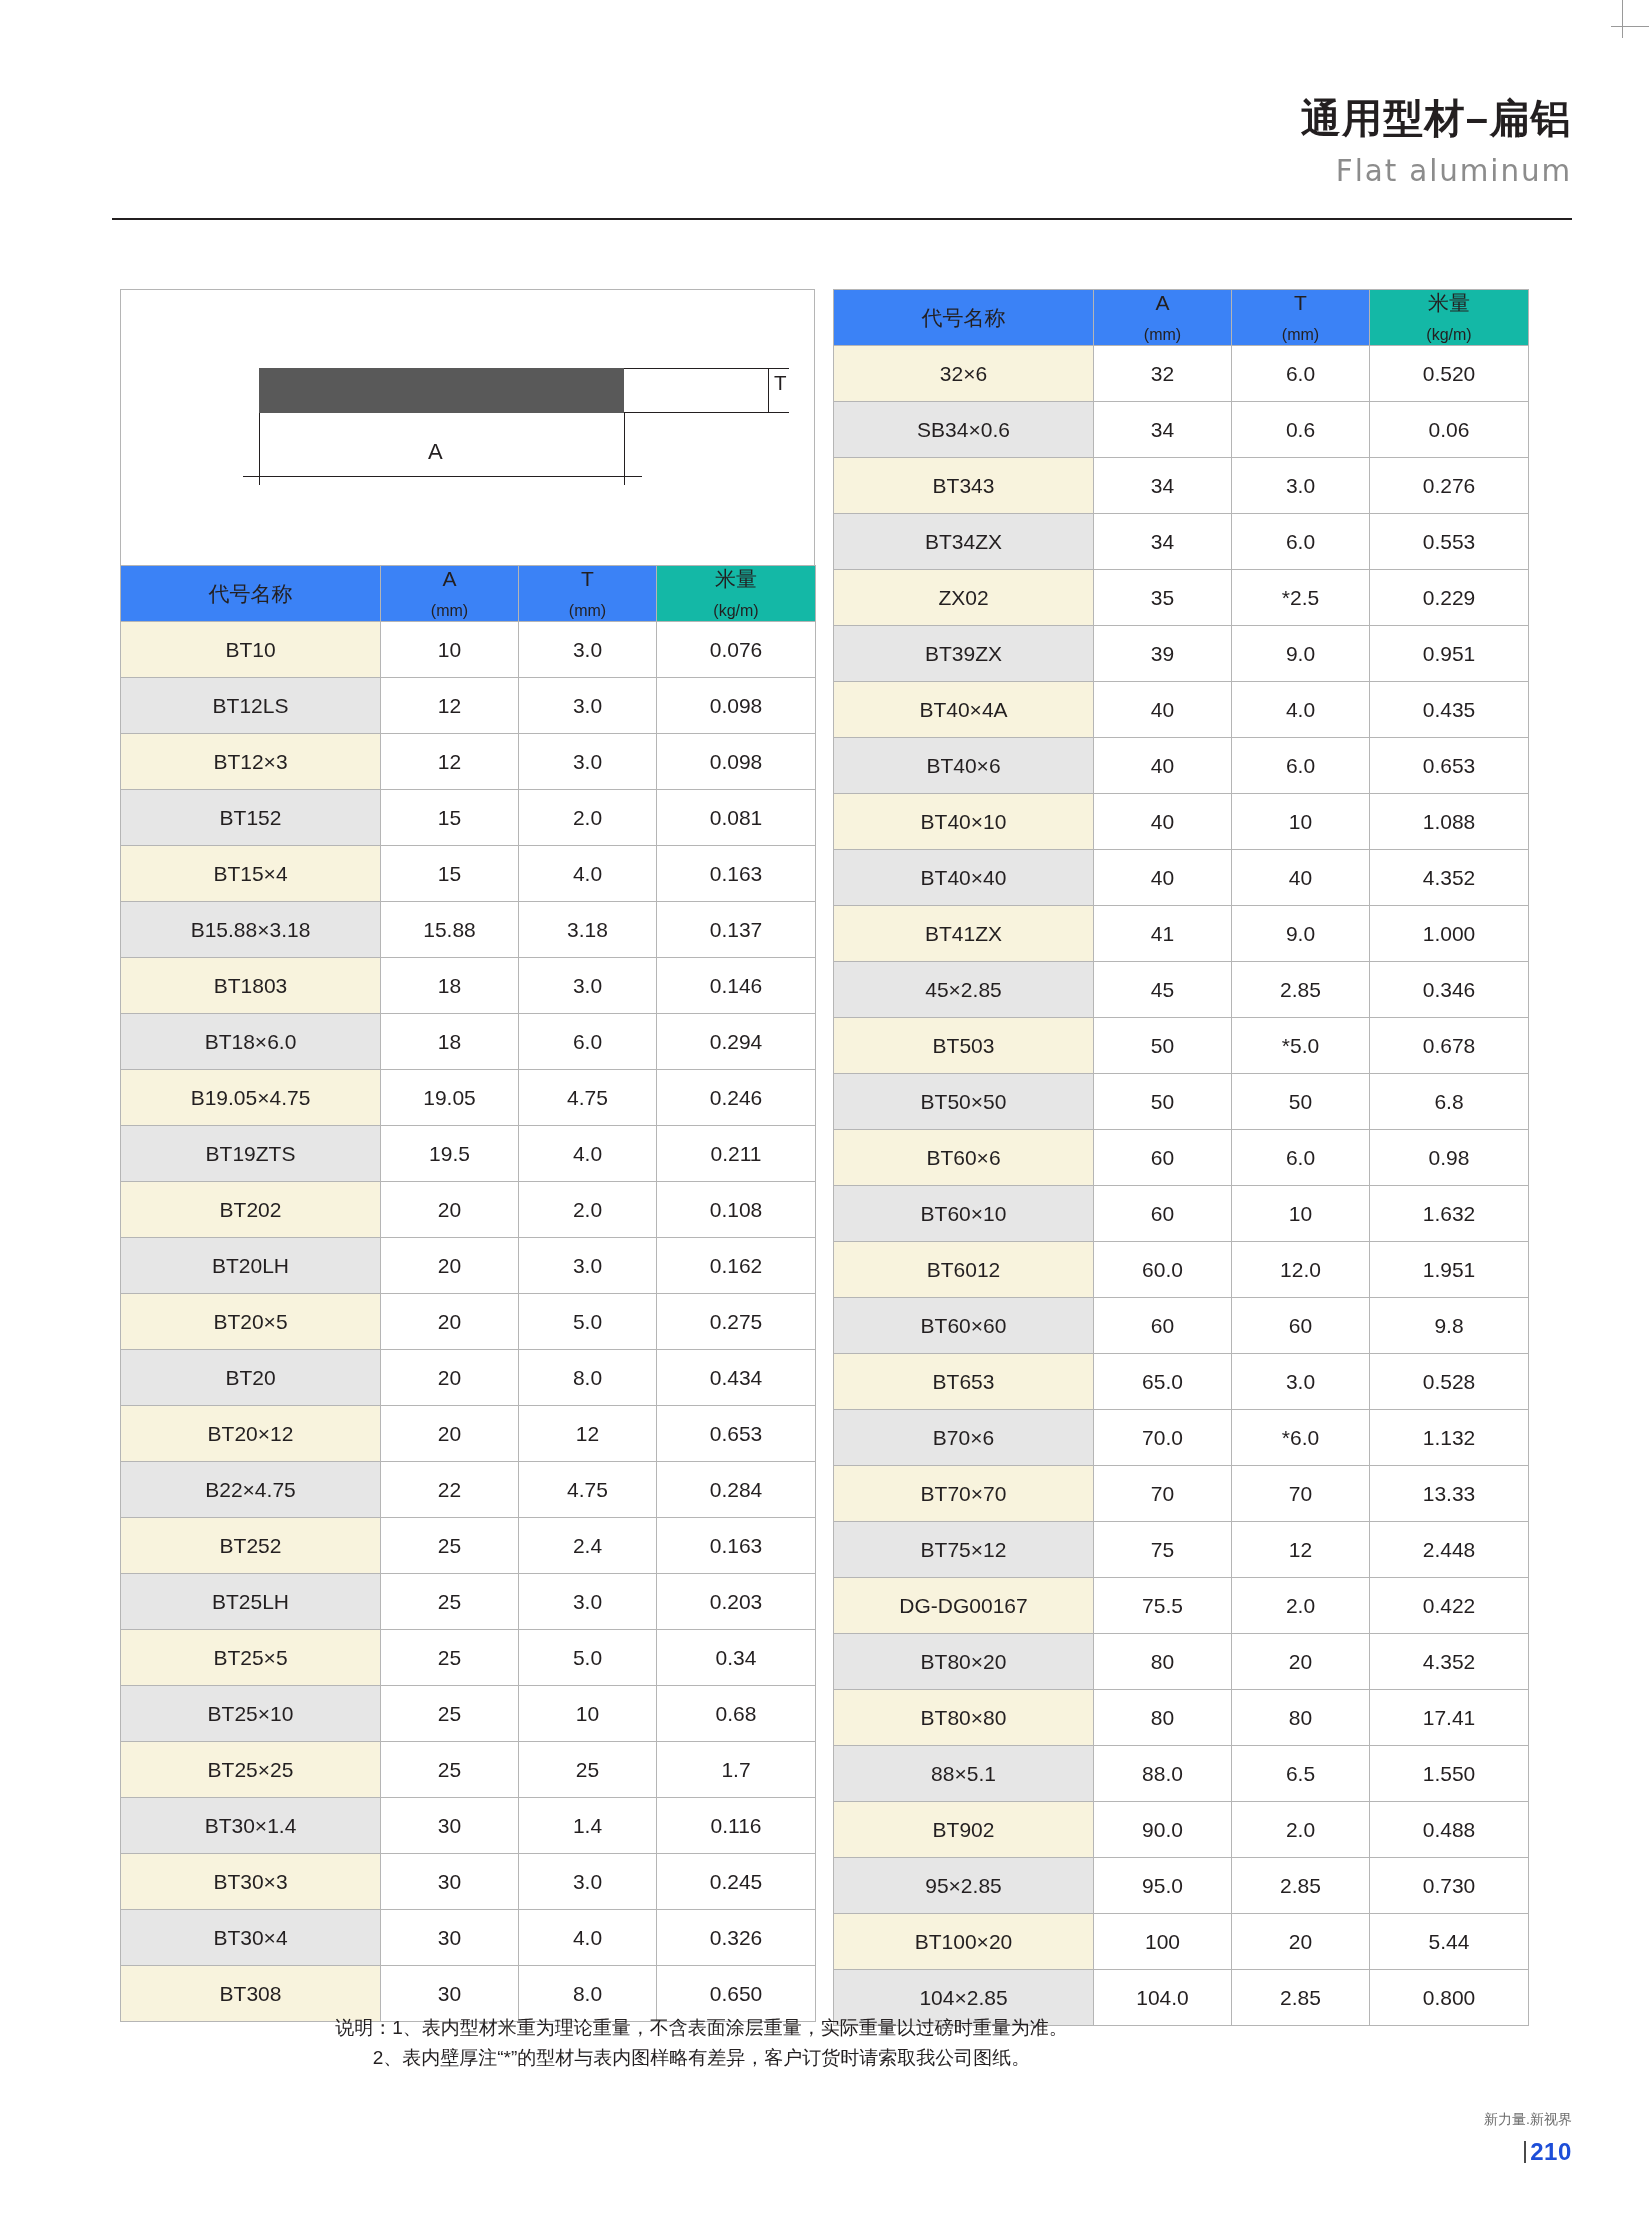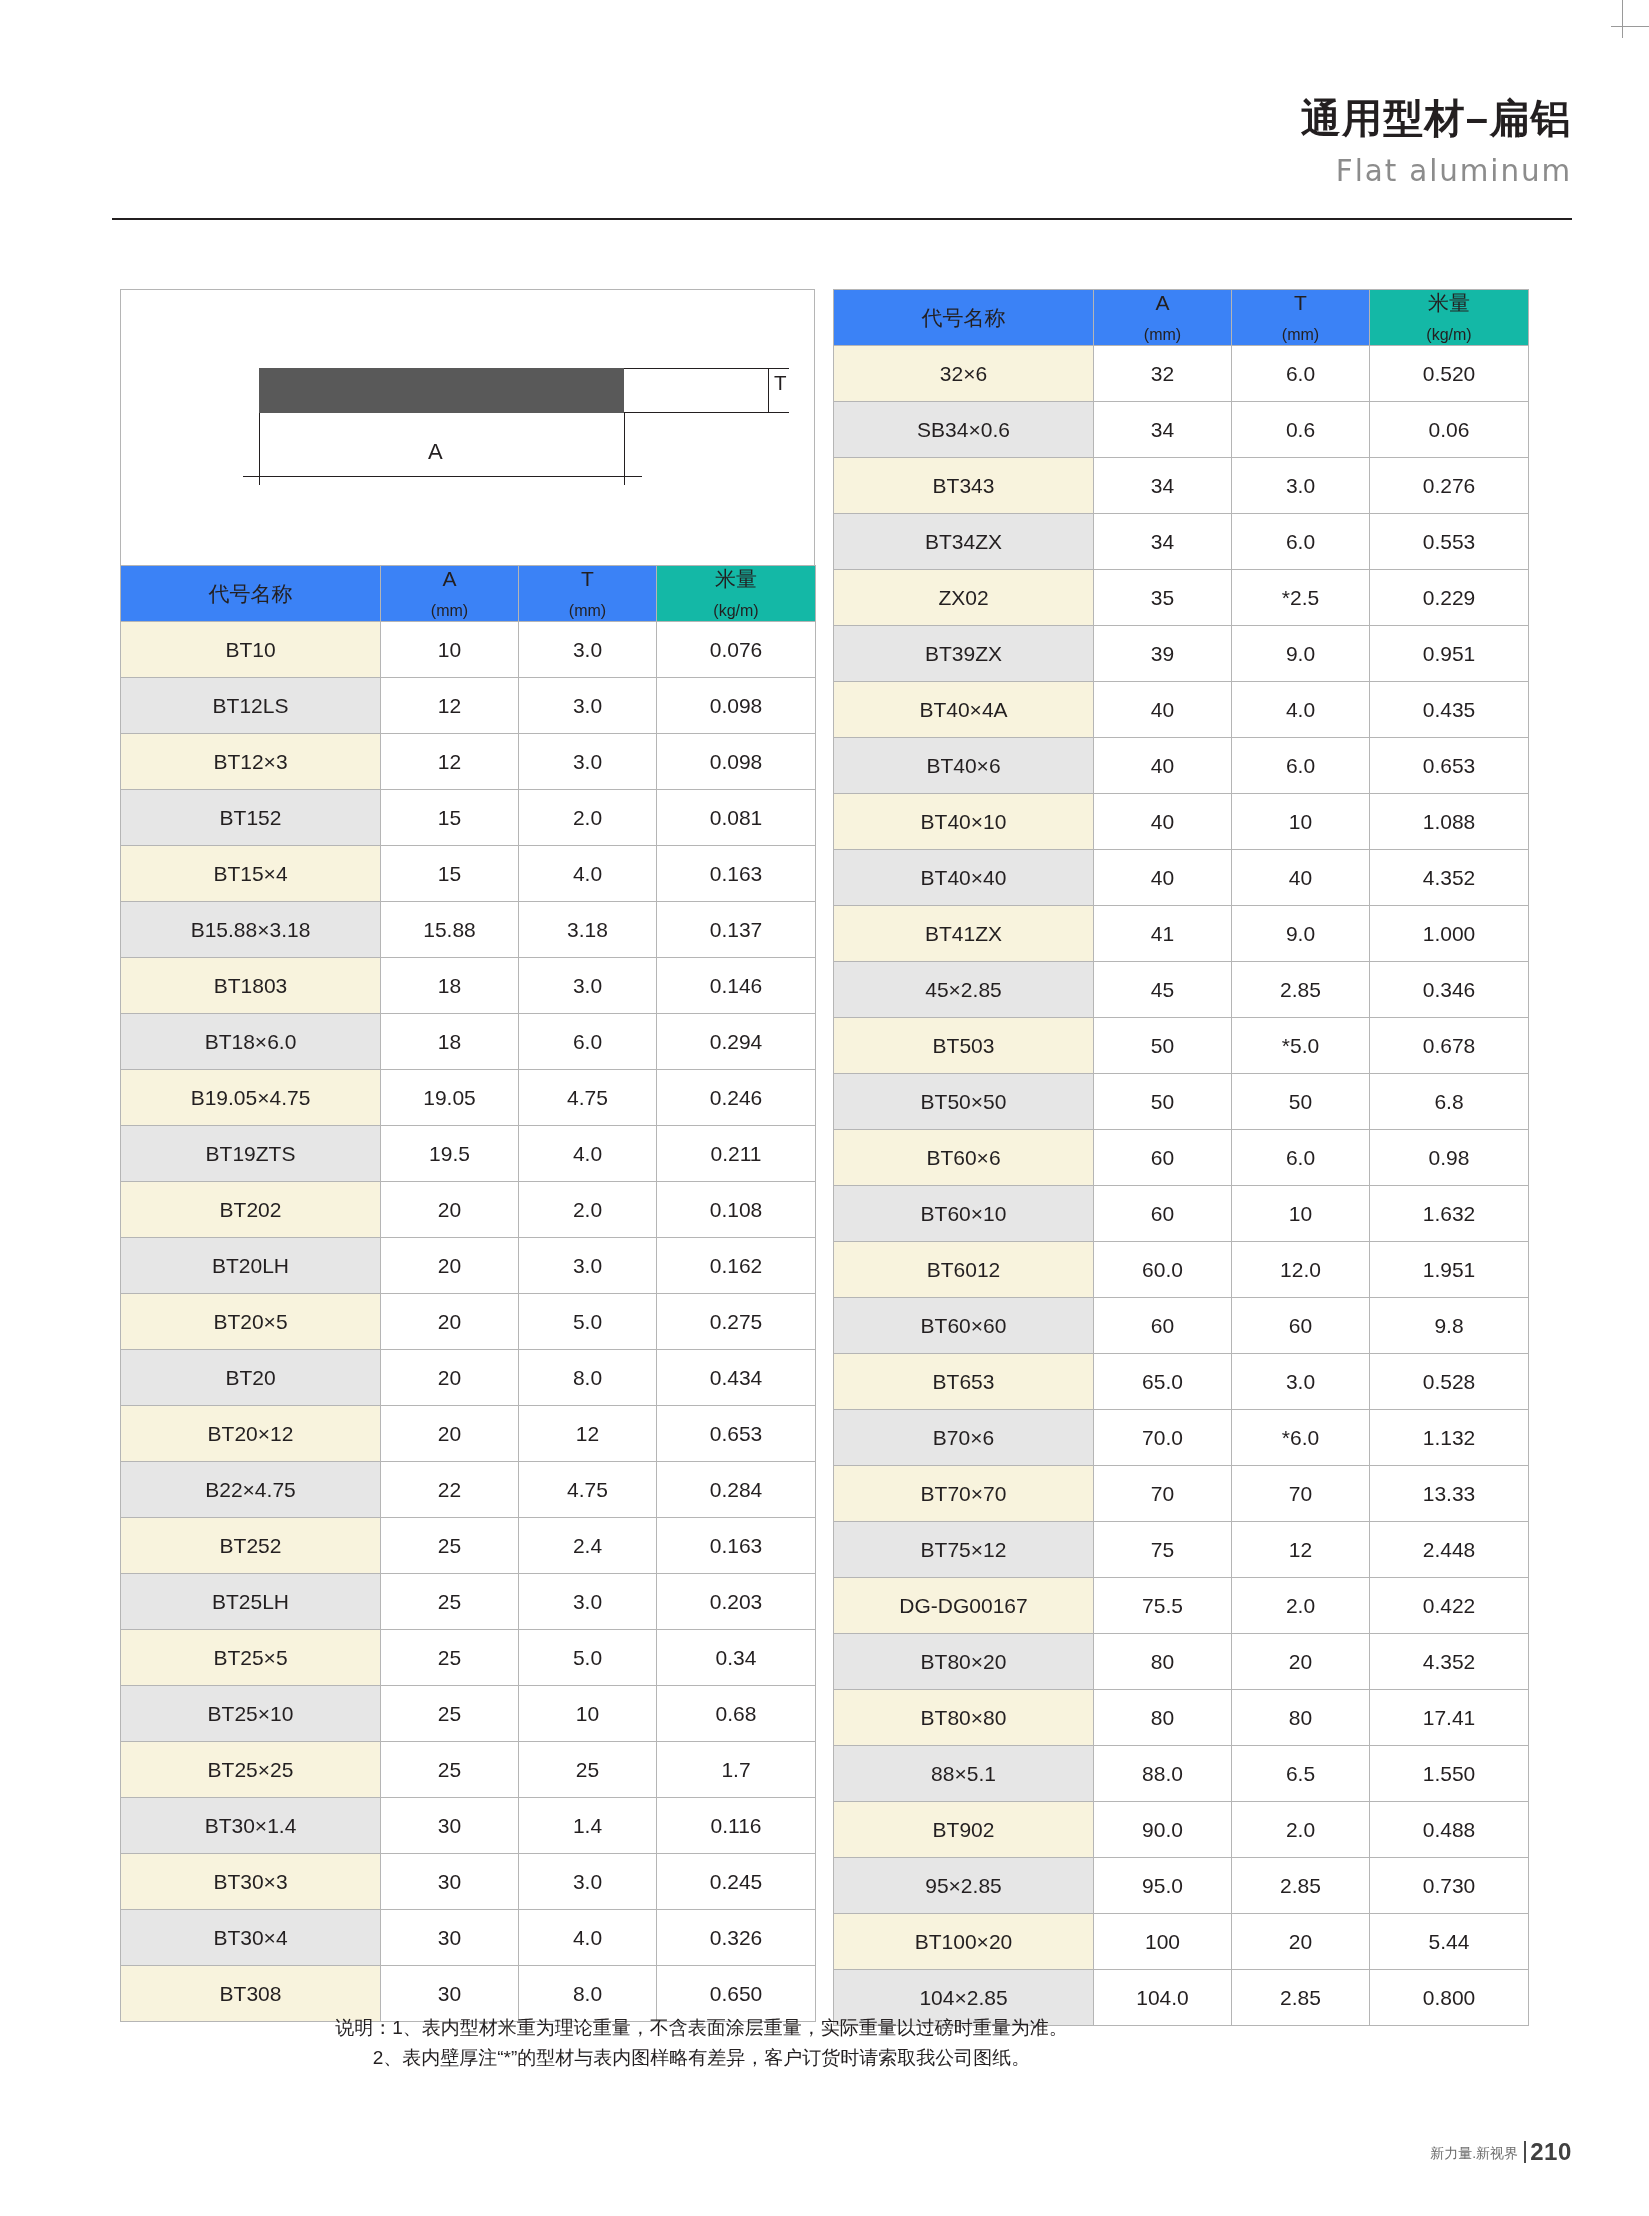--- a/index.html
+++ b/index.html
@@ -219,29 +219,30 @@
   .notes div { white-space: pre; }
 
   
   .footer {
     position: absolute;
     bottom: 50px;
     right: 77px;
     display: flex;
     align-items: flex-end;
     gap: 6.4px;
+    flex-direction: column;
   }
   .footer-text {
     font-size: 14px;
     color: #6d6d6d;
     padding-bottom: 2.6px;
   }
   .footer-page {
     font-size: 24px;
-    color: #404040;
+    color: #1d4ed8;
     font-weight: bold;
     letter-spacing: 0.6px;
   }
   .footer-bar {
     display: inline-block;
     width: 1.9px;
     height: 22px;
     background: #4a4a4a;
     margin-right: 3.8px;
     vertical-align: -2.6px;

